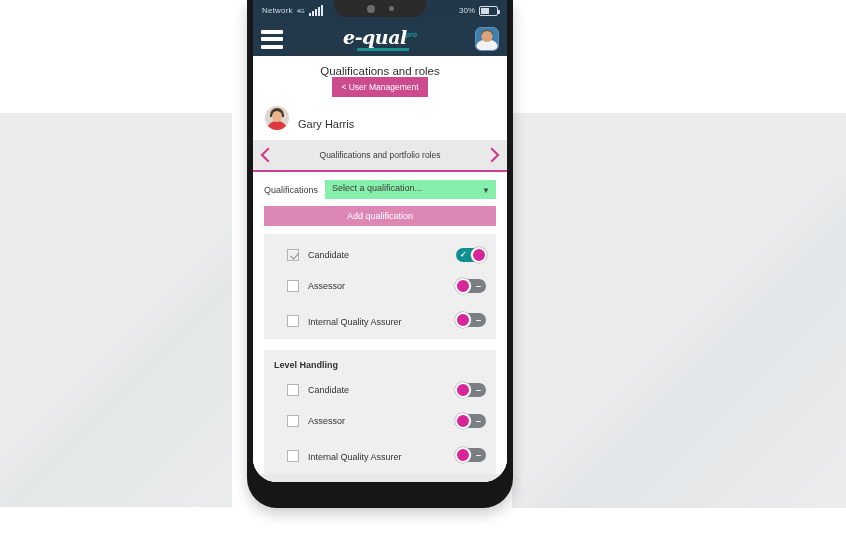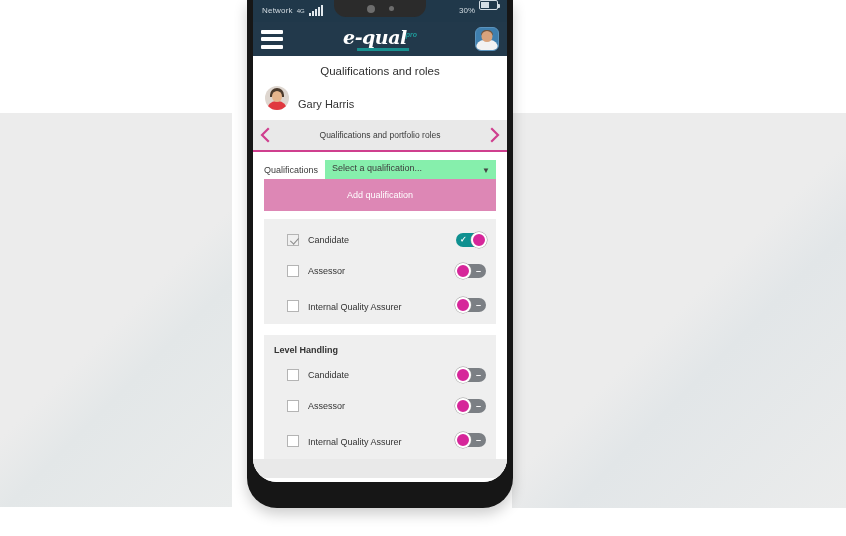--- a/index.html
+++ b/index.html
@@ -53,21 +53,21 @@
   .sb-left { position: absolute; left: 9px; top: 0; display: flex; align-items: center; gap: 4px; }
   .sb-net { font-size: 8px; color: #d2dbe1; letter-spacing: .2px; }
   .sb-4g { font-size: 6px; color: #d2dbe1; }
   .bars { display: inline-flex; align-items: flex-end; gap: 1px; height: 10px; }
   .bars i { display:block; width: 2px; background: #e2e9ee; }
   .bars i:nth-child(1){height:3px}
   .bars i:nth-child(2){height:5px}
   .bars i:nth-child(3){height:7px}
   .bars i:nth-child(4){height:9px}
   .bars i:nth-child(5){height:11px}
-  .sb-right { position: absolute; right: 9px; top: 0; display: flex; align-items: flex-start; gap: 4px; }
+  .sb-right { position: absolute; right: 9px; top: 0; display: flex; align-items: center; gap: 4px; }
   .sb-pct { font-size: 8px; color: #d2dbe1; }
   .battery {
     position: relative; width: 19px; height: 10px;
     border: 1.3px solid #d4dde3; border-radius: 2px;
   }
   .battery::after {
     content: ""; position: absolute; right: -3.2px; top: 2.6px;
     width: 2px; height: 4px; background: #d4dde3; border-radius: 0 1px 1px 0;
   }
   .battery-fill { position: absolute; left: 1px; top: 1px; bottom: 1px; width: 45%; background: #d4dde3; }
@@ -156,22 +156,22 @@
   .select-box {
     flex: 1; position: relative; background: #86efac;
     height: 19px; display: flex; align-items: center;
     padding: 0 18px 4px 7px; font-size: 9px; color: #3c3c3c; cursor: pointer;
   }
   .select-caret {
     position: absolute; right: 6px; top: 50%; transform: translateY(-50%);
     font-size: 8px; color: #444;
   }
   .add-btn {
-    width: 100%; background: #dd87b5; color: #ffffff;
-    border: none; height: 32px; font-size: 9px; cursor: pointer;
+    margin-top: 7px; width: 100%; background: #dd87b5; color: #ffffff;
+    border: none; height: 20px; font-size: 9px; cursor: pointer;
   }
 
   .cards { padding: 8px 11px 0 11px; background: #ffffff; }
   .card { background: #efefef; padding: 10px 10px 12px 10px; margin-bottom: 11px; }
   .card-title { font-size: 9px; color: #333; font-weight: bold; margin-bottom: 9px; }
   .role-row {
     display: flex; align-items: center; gap: 9px;
     padding: 0 0 0 13px; height: 21px; margin-bottom: 10px;
   }
   .role-row:last-child { margin-bottom: 0; align-items: flex-end; }
@@ -257,20 +257,21 @@
           <span class="body"></span>
             <span class="hair"></span>
             <span class="face"></span>
         </div>
       </div>
 
       <div class="screen-body">
 
         <div class="title-row">
           <div class="page-title">Qualifications and roles</div>
+          <button class="um-button">&lt; User Management</button>
         </div>
 
         <div class="user-row">
           <div class="user-avatar">
             <span class="u-body"></span>
               <span class="u-hair"></span>
               <span class="u-face"></span>
           </div>
           <div class="user-name">Gary Harris</div>
         </div>

